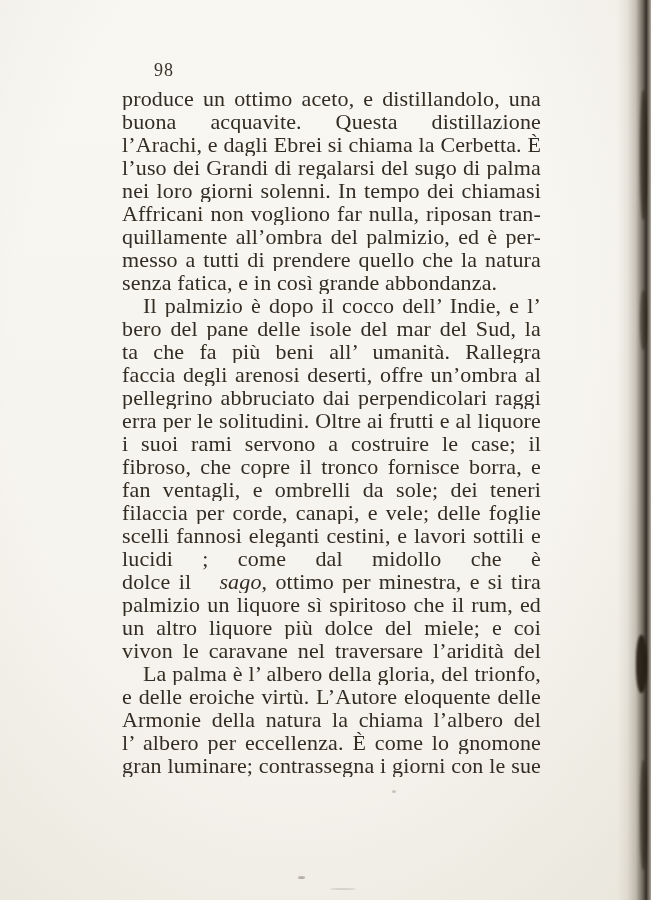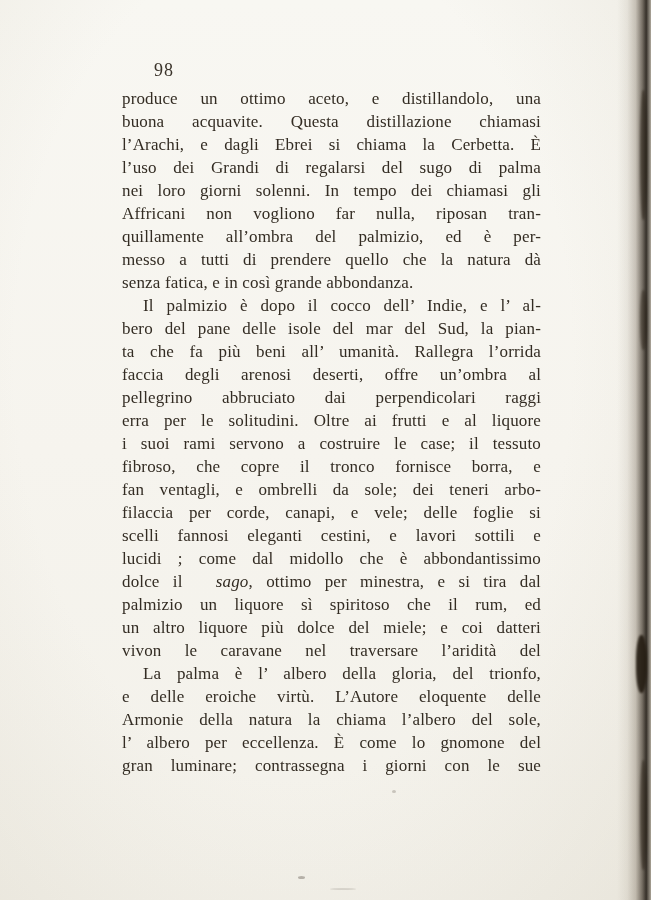--- a/index.html
+++ b/index.html
@@ -67,21 +67,21 @@
     color: #3a332a;
     letter-spacing: 1px;
     text-align: center;
   }
   .text-block {
     position: absolute;
     left: 122px;
     top: 87px;
     width: 419px;
     color: #332c23;
-    font-size: 17px;
+    font-size: 22px;
     line-height: 23.0px;
     letter-spacing: 0.15px;
   }
   .line {
     white-space: normal;
     height: 23px;
     overflow: hidden;
   }
   .line.j {
     text-align: justify;

